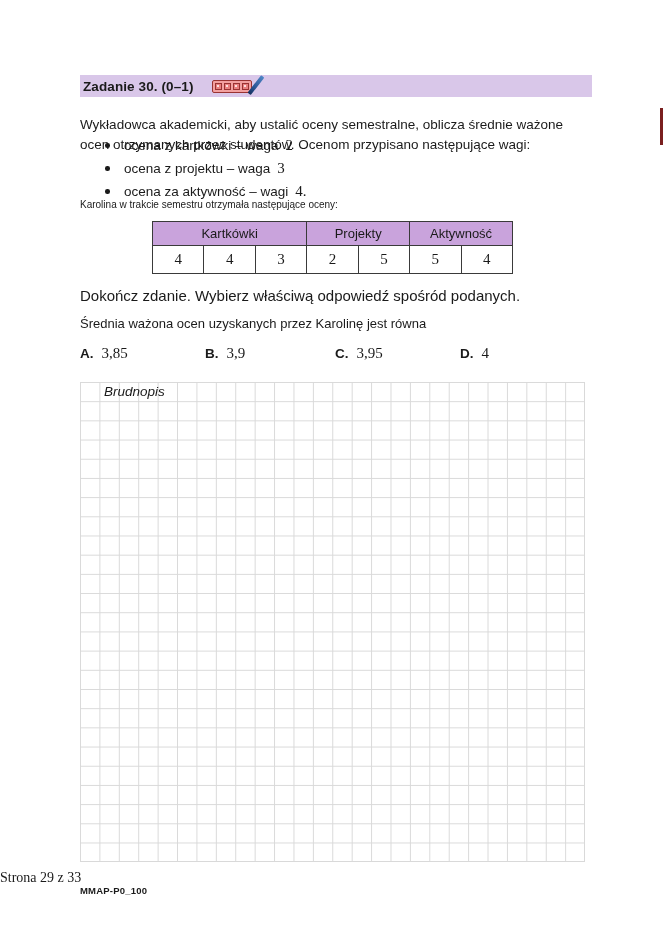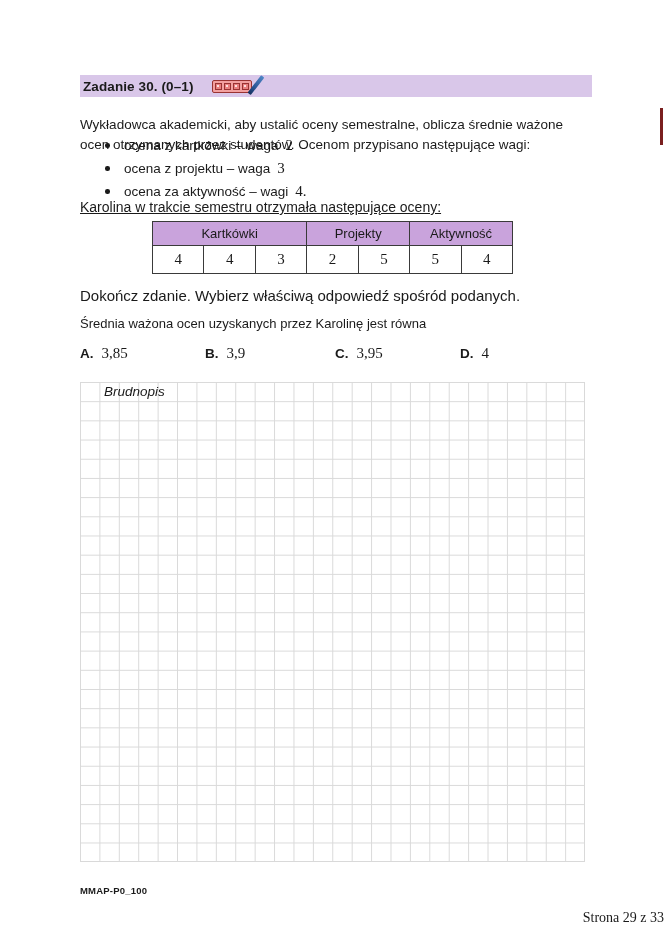--- a/index.html
+++ b/index.html
@@ -54,21 +54,21 @@
     position:absolute;left:80px;top:130px;width:516px;
     list-style:none;margin:4px;padding:0;
     font-size:13.5px;
   }
   .bullets li{position:relative;padding-left:40px;line-height:22px;}
   .bullets li .dot{
     position:absolute;left:21px;top:9px;width:4.5px;height:4.5px;border-radius:50%;
     background:#1a1a1a;
   }
   .serif-num{font-family:"Liberation Serif", serif;font-size:15px;margin-left:7px;}
-  .line-grades{position:absolute;left:80px;top:199px;font-size:14px;text-decoration:underline;}
+  .line-grades{position:absolute;left:80px;top:199px;font-size:10px;}
   
   .grades-table{
     position:absolute;left:152px;top:221px;width:361px;
     border-collapse:collapse;table-layout:fixed;
   }
   .grades-table th{
     background:var(--tableHeader,#c9a3dc);
     font-weight:normal;font-size:13px;
     border:1px solid #3a3a3a;height:21px;
   }
@@ -93,21 +93,21 @@
     border-right:1px solid var(--gridLine,#d9d9d9);
     border-bottom:1px solid var(--gridLine,#d9d9d9);
     box-sizing:border-box;
   }
   .scratch-label{
     position:absolute;left:24px;top:2px;
     font-style:italic;font-size:13.5px;color:#1a1a1a;
   }
   
   .footer-page{
-    position:absolute;left:0;top:910px;width:664px;text-align:right;
+    position:absolute;left:0;top:870px;width:664px;text-align:left;
     font-family:"Liberation Serif", serif;font-size:14px;
   }
   .footer-code{
     position:absolute;left:80px;top:885px;
     font-size:9.5px;font-weight:bold;letter-spacing:0.2px;
   }
 </style>
 </head>
 <body>
 

